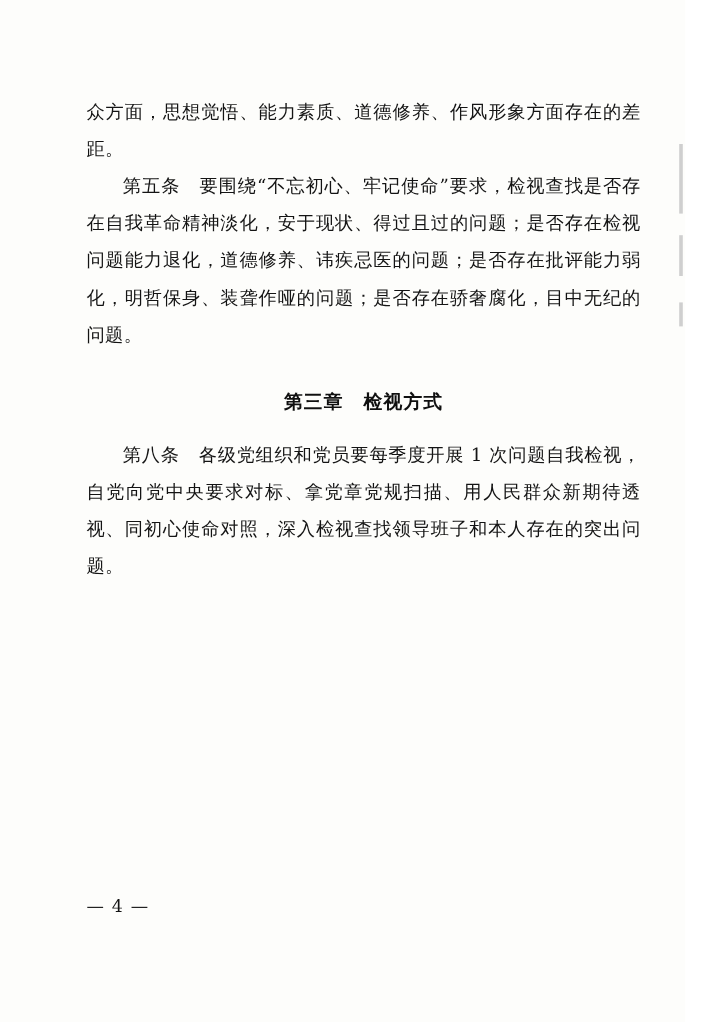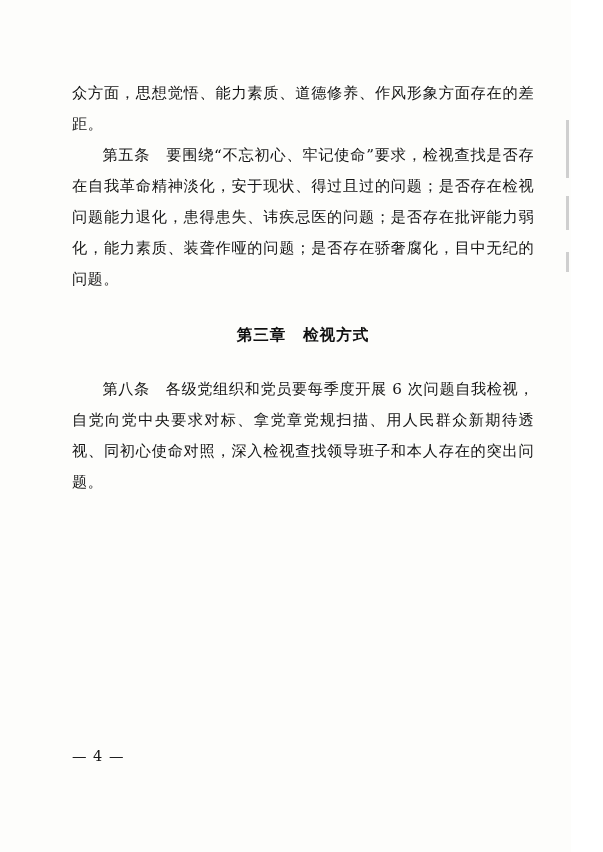--- a/index.html
+++ b/index.html
@@ -38,21 +38,21 @@
   }
   .para.indent {
     text-indent: 2em;
   }
   .chapter-title {
     text-align: center;
     font-size: 15.6px;
     line-height: 31px;
     font-weight: bold;
     letter-spacing: 1px;
-    margin: 24px 0 24px 0;
+    margin: 24px 0 14px 0;
     color: #101010;
   }
   .page-number {
     position: absolute;
     left: 72px;
     top: 748px;
     font-size: 14.5px;
     letter-spacing: 1px;
     color: #141414;
   }
@@ -72,25 +72,25 @@
 <div class="page">
 
   <div class="edge-mark em1"></div>
   <div class="edge-mark em2"></div>
   <div class="edge-mark em3"></div>
 
   <div class="page-inner">
 
     <p class="para">众方面，思想觉悟、能力素质、道德修养、作风形象方面存在的差距。</p>
 
-    <p class="para indent">第五条　要围绕“不忘初心、牢记使命”要求，检视查找是否存在自我革命精神淡化，安于现状、得过且过的问题；是否存在检视问题能力退化，患得患失、讳疾忌医的问题；是否存在批评能力弱化，能力素质、装聋作哑的问题；是否存在骄奢腐化，目中无纪的问题。</p>
+    <p class="para indent">第五条　要围绕“不忘初心、牢记使命”要求，检视查找是否存在自我革命精神淡化，安于现状、得过且过的问题；是否存在检视问题能力退化，道德修养、讳疾忌医的问题；是否存在批评能力弱化，明哲保身、装聋作哑的问题；是否存在骄奢腐化，目中无纪的问题。</p>
 
 
     <h2 class="chapter-title">第三章　检视方式</h2>
 
 
-    <p class="para indent">第八条　各级党组织和党员要每季度开展 6 次问题自我检视，自党向党中央要求对标、拿党章党规扫描、用人民群众新期待透视、同初心使命对照，深入检视查找领导班子和本人存在的突出问题。</p>
+    <p class="para indent">第八条　各级党组织和党员要每季度开展 1 次问题自我检视，自党向党中央要求对标、拿党章党规扫描、用人民群众新期待透视、同初心使命对照，深入检视查找领导班子和本人存在的突出问题。</p>
 
   </div>
 
   <div class="page-number">— 4 —</div>
 
 </div>
 
 </body></html>

